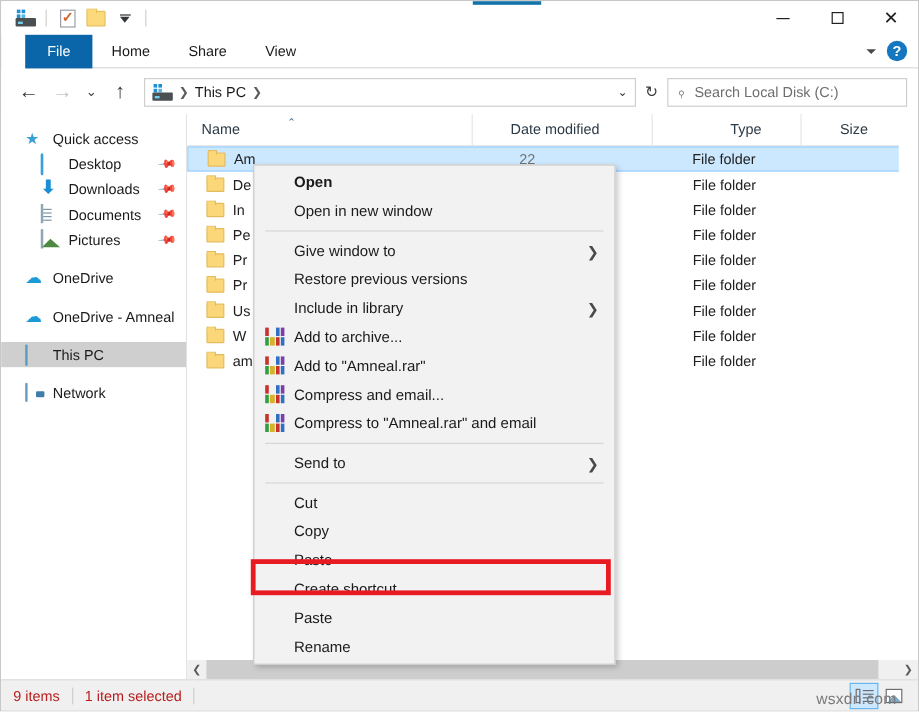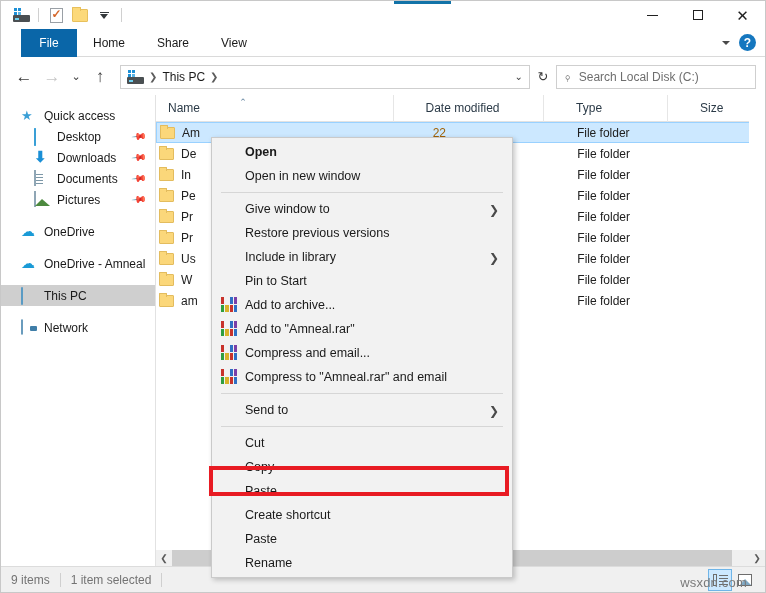--- a/index.html
+++ b/index.html
@@ -194,34 +194,34 @@
     height: 27px; display: flex; align-items: center;
     border-bottom: 1px solid #e2e2e2; background: #ffffff;
     font-size: 12px; color: #2b3a47; position: relative; gap: 20px;
   }
   .col {
     height: 27px; display: flex; align-items: center; padding-left: 12px;
     border-right: 1px solid #e6e6e6; position: relative;
   }
   .col-name { width: 265px; }
   .col-date { width: 145px; }
-  .col-type { width: 115px; }
+  .col-type { width: 115px; justify-content: center; }
   .col-size { width: 85px; border-right: none; }
   .sort-caret {
     position: absolute; top: 2px; left: 50%; margin-left: -35px;
     color: #5c7f9c; font-size: 9px;
   }
   .rows { position: relative; }
   .row {
     height: 21px; display: flex; align-items: center; font-size: 12px; color: #202020;
   }
   .row.sel { background: #cce8ff; border: 1px solid #99d1ff; height: 21px; }
   .cell { padding-left: 12px; overflow: hidden; white-space: nowrap; }
-  .cell-name { width: 265px; display: flex; align-items: center; gap: 7px; padding-left: 3px; }
-  .cell-date { width: 145px; color: #a16207; }
+  .cell-name { width: 265px; display: flex; align-items: center; gap: 7px; padding-left: 16px; }
+  .cell-date { width: 145px; color: #737373; }
   .cell-type { width: 115px; color: #202020; }
   .cell-size { width: 85px; }
   .folder-ico {
     width: 15px; height: 12px; background: #fbd77a; border: 1px solid #e3bc5e;
     border-radius: 0 1px 1px 1px; position: relative; flex-shrink: 0;
   }
   .folder-ico:before {
     content:''; position:absolute; left:-1px; top:-3px; width:6px; height:3px;
     background:#fbd77a; border:1px solid #e3bc5e; border-bottom:none; border-radius:1px 1px 0 0;
   }
@@ -241,21 +241,21 @@
   }
   .hs-track { flex: 1; height: 16px; background: #f0f0f0; position: relative; }
   .hs-thumb {
     position: absolute; left: 0; top: 0; height: 16px; width: 560px; background: #cdcdcd;
   }
 
   
   .statusbar {
     position: absolute; left: 0; right: 0; bottom: 0; height: 26px;
     background: #f0f0f0; border-top: 1px solid #dcdcdc;
-    display: flex; align-items: center; font-size: 12px; color: #737373;
+    display: flex; align-items: center; font-size: 12px; color: #b91c1c;
   }
   .st-item { padding: 0 10px; height: 22px; display: flex; align-items: center; }
   .st-sep { width: 1px; height: 14px; background: #cfcfcf; }
   .view-btns { margin-left: auto; display: flex; align-items: center; gap: 1px; padding-right: 8px; }
   .view-btn {
     width: 24px; height: 22px; display: flex; align-items: center; justify-content: center;
   }
   .view-btn.active { background: #cce8ff; border: 1px solid #6fb5e8; }
   .vb-details { position: relative; width: 15px; height: 12px; }
   .vb-details .lbox { position:absolute; left:0; top:0; width:4px; height:12px; border:1px solid #6d6d6d;}
@@ -590,23 +590,20 @@
       <span>Give window to</span>
       <span class="mi-arrow">❯</span>
     </div>
     <div class="mi">
       <span>Restore previous versions</span>
     </div>
     <div class="mi">
       <span>Include in library</span>
       <span class="mi-arrow">❯</span>
     </div>
-    <div class="mi">
-      <span>Pin to Start</span>
-    </div>
 
     <div class="mi">
       <span class="mi-ico rar">
         <i class="a"></i>
           <i class="b"></i>
           <i class="c"></i>
           <i class="d"></i>
         <i class="e"></i>
           <i class="f"></i>
           <i class="a"></i>

